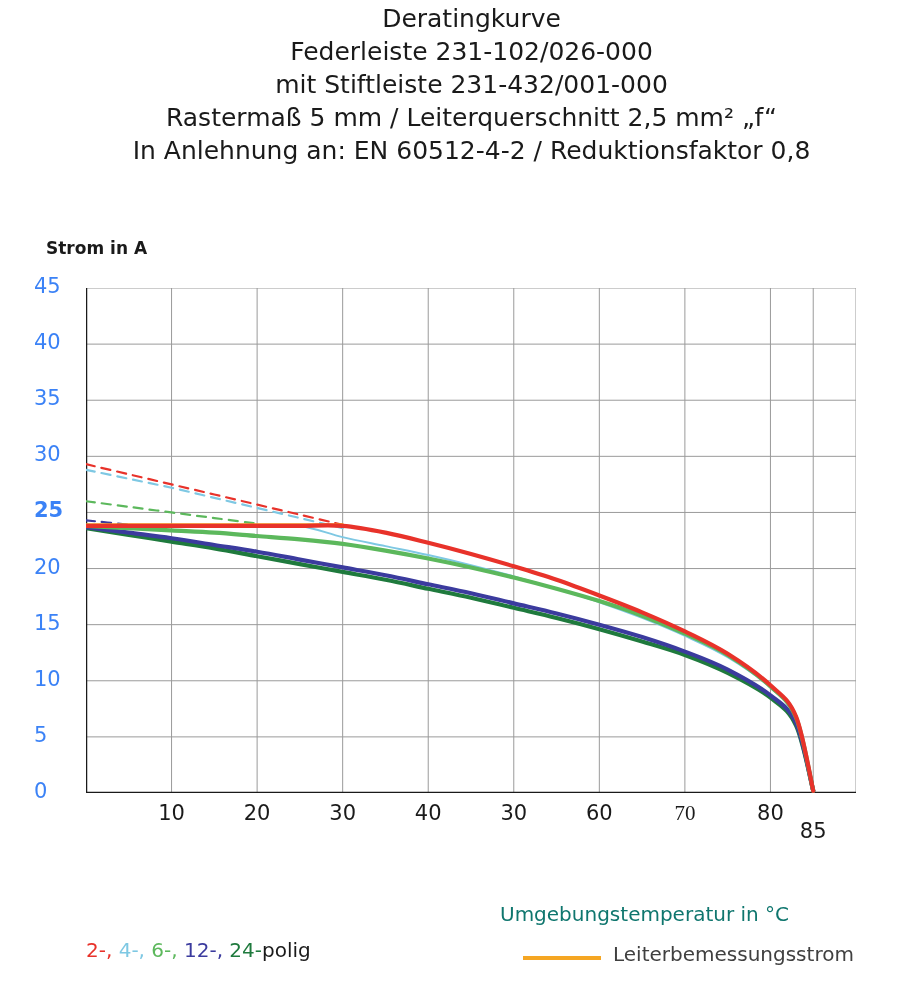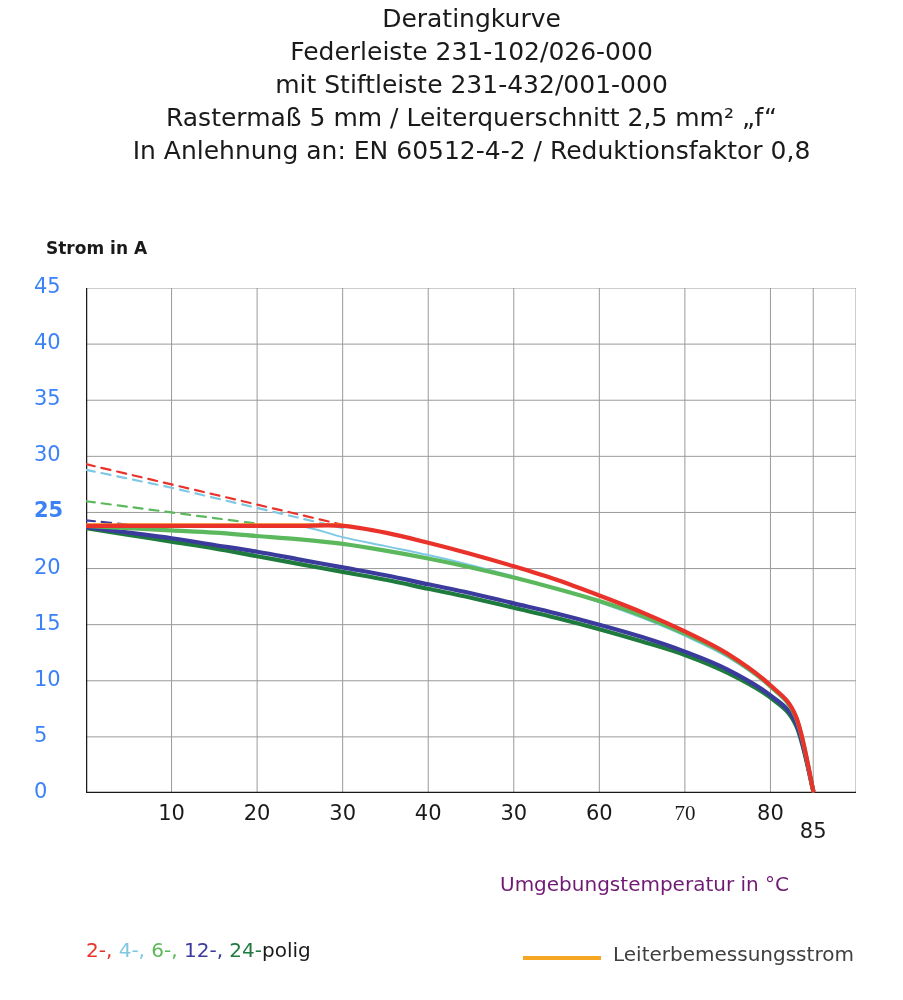--- a/index.html
+++ b/index.html
@@ -26,22 +26,22 @@
   }
 
   
   .ylabel{
     position:absolute;
     left:46px;top:238px;
     font-size:17px;font-weight:bold;color:#1a1a1a;
   }
   .xlabel{
     position:absolute;
-    left:500px;top:872px;
-    font-size:20px;color:#701a75;
+    left:500px;top:902px;
+    font-size:20px;color:#0f766e;
     white-space:nowrap;
   }
 
   
   #plot{
     position:absolute;
     left:86px;top:288px;
     width:770px;height:505px;
   }
   #plot svg{display:block;}

